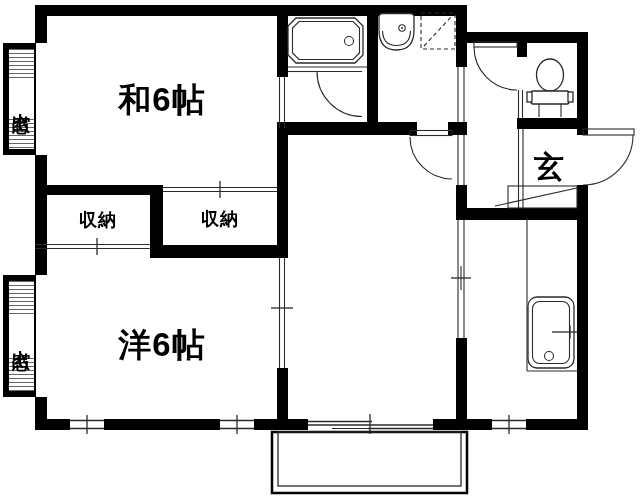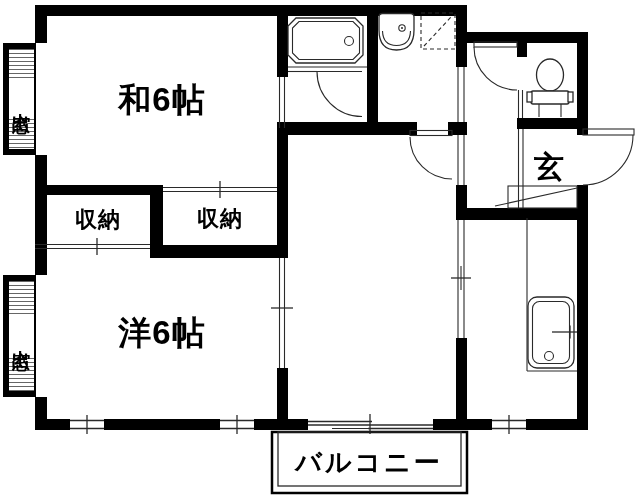--- a/index.html
+++ b/index.html
@@ -13,21 +13,21 @@
   .tline { stroke:var(--line); stroke-width:1.3; fill:none; }
   .tline2 { stroke:var(--line); stroke-width:1.1; fill:none; }
   .fixture { stroke:var(--line); stroke-width:1.3; fill:#fff; }
   .dash { stroke:var(--line); stroke-width:1.1; fill:none; stroke-dasharray:4 3; }
   .whitegap { fill:#fff; }
   .room-label {
     position:absolute; transform:translate(-50%,-50%); color:#000;
     font-weight:bold; white-space:nowrap; letter-spacing:1px; line-height:1;
   }
   .lbl-big { font-size:33px; }
-  .lbl-mid { font-size:22px; }
+  .lbl-mid { font-size:18px; }
   .lbl-genkan { font-size:30px; letter-spacing:0; }
   .lbl-balcony { font-size:26px; letter-spacing:3px; }
   .bay {
     position:absolute; left:3px; width:33px; box-sizing:border-box;
     border:solid var(--wall); border-width:6px 2px 6px 6px; background:#fff;
   }
   .bay .glaze {
     position:absolute; left:0; right:0;
     background:repeating-linear-gradient(180deg,#666 0 1px,transparent 1px 4px);
   }
@@ -225,17 +225,16 @@
   </div>
   <div class="bay" style="top:275px; height:122px;">
     <div class="glaze top" style="height:33px;"></div>
     <div class="glaze bot" style="height:33px;"></div>
     <div class="bay-label">出窓</div>
   </div>
 
   <div class="room-label lbl-big" style="left:162px; top:99px;">和6帖</div>
   <div class="room-label lbl-mid" style="left:98px;  top:220px;">収納</div>
   <div class="room-label lbl-mid" style="left:220px; top:219px;">収納</div>
-  <div class="room-label lbl-big" style="left:162px; top:332px;text-align:right;">洋6帖</div>
+  <div class="room-label lbl-big" style="left:162px; top:344px;text-align:right;">洋6帖</div>
   <div class="room-label lbl-genkan" style="left:549px; top:167px;">玄</div>
-  <div class="room-label lbl-balcony" style="left:369px; top:462px;">バルコニー</div>
 
 </div>
 
 </body></html>

